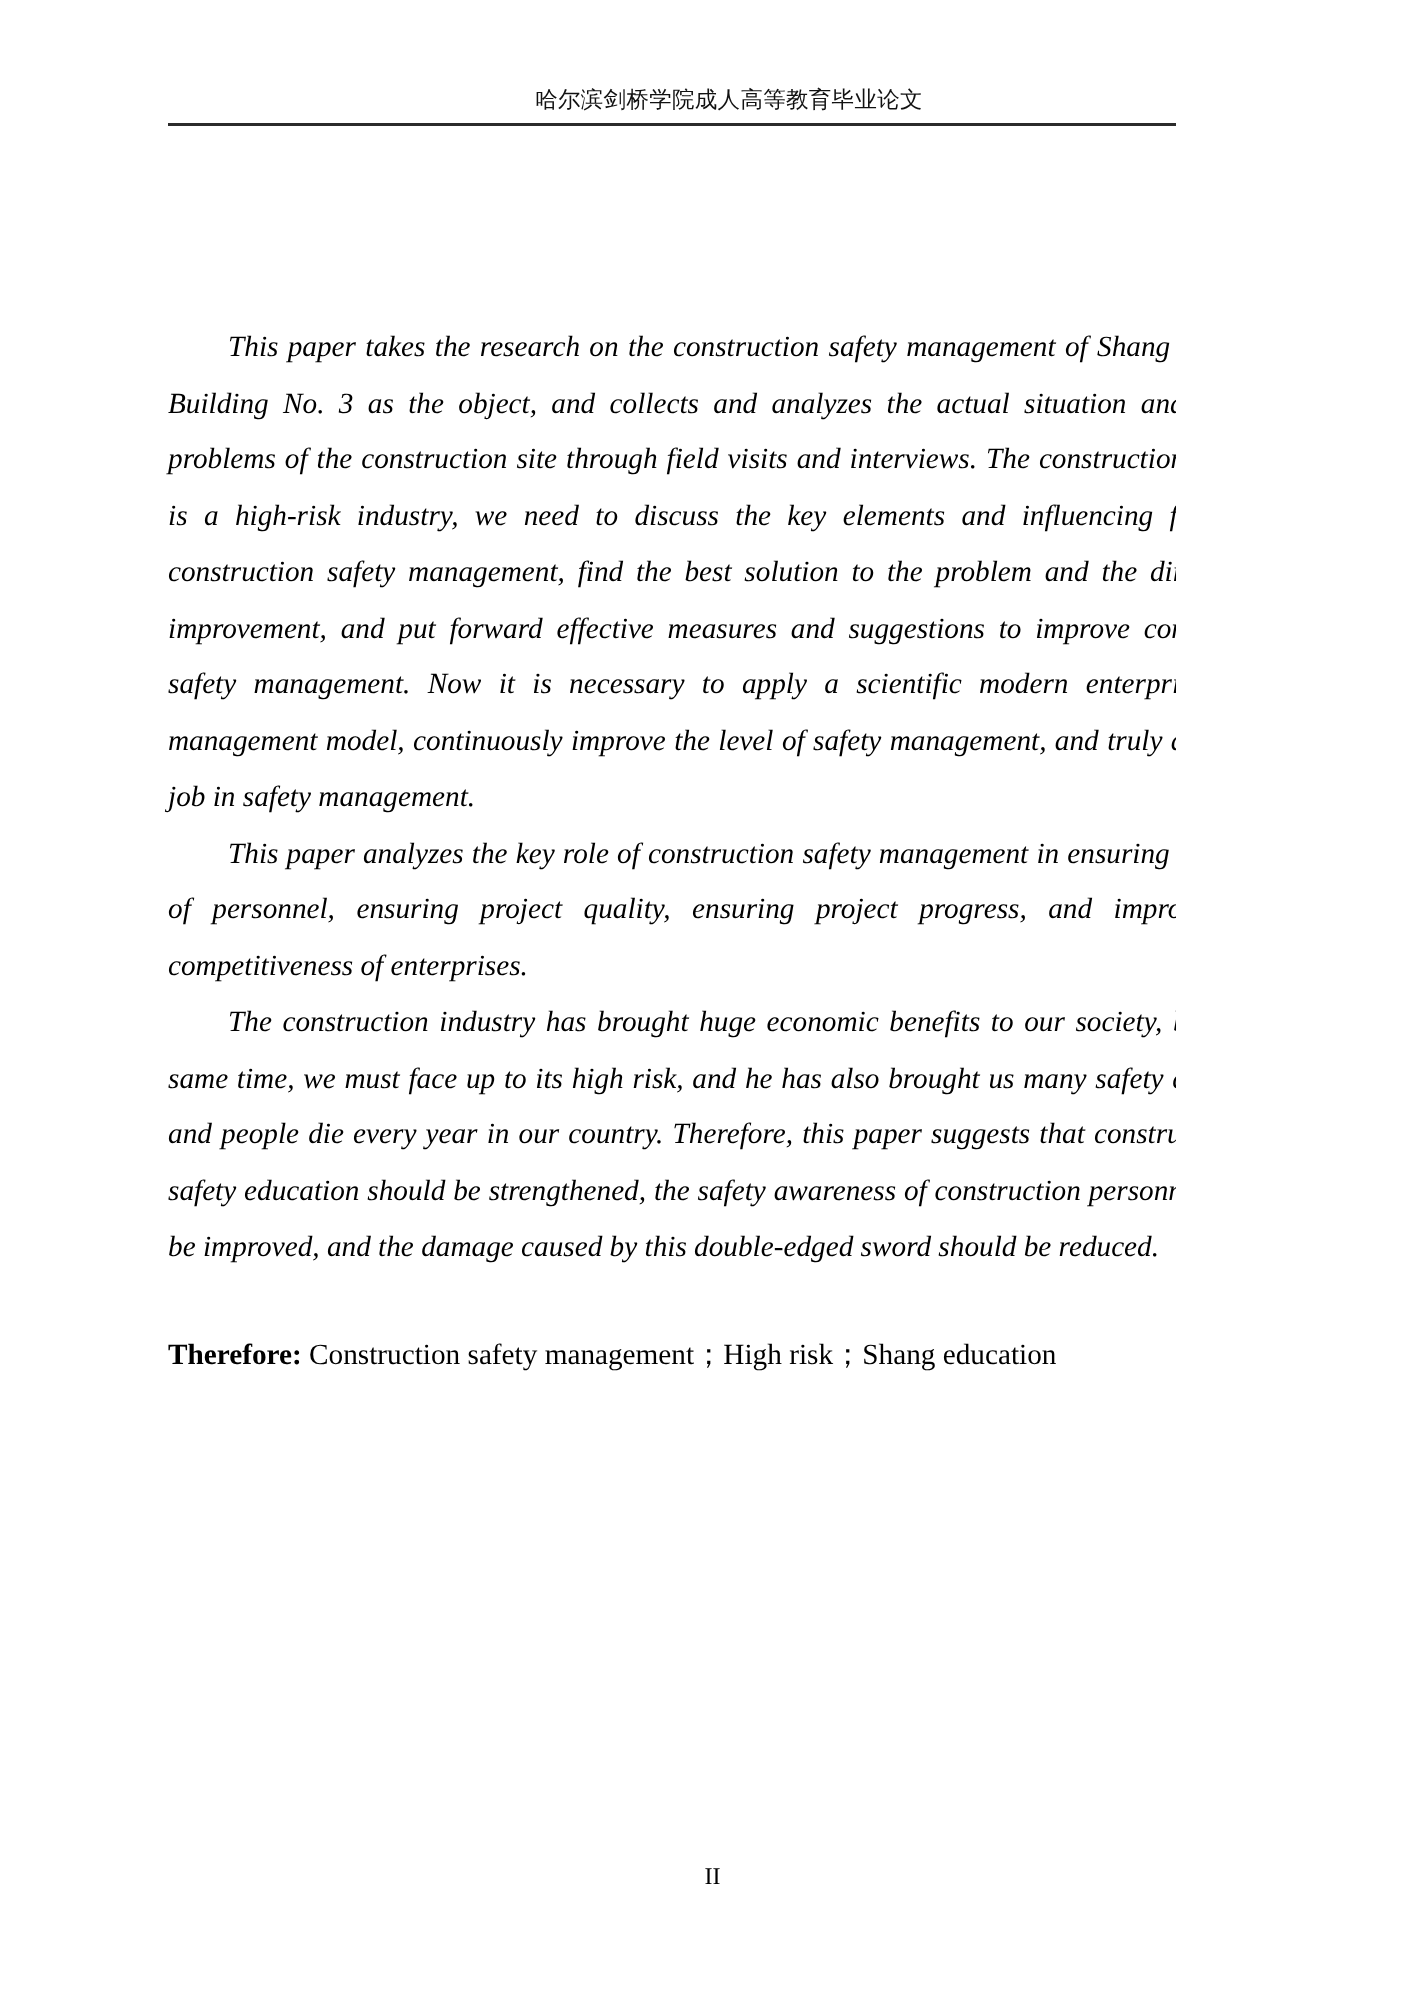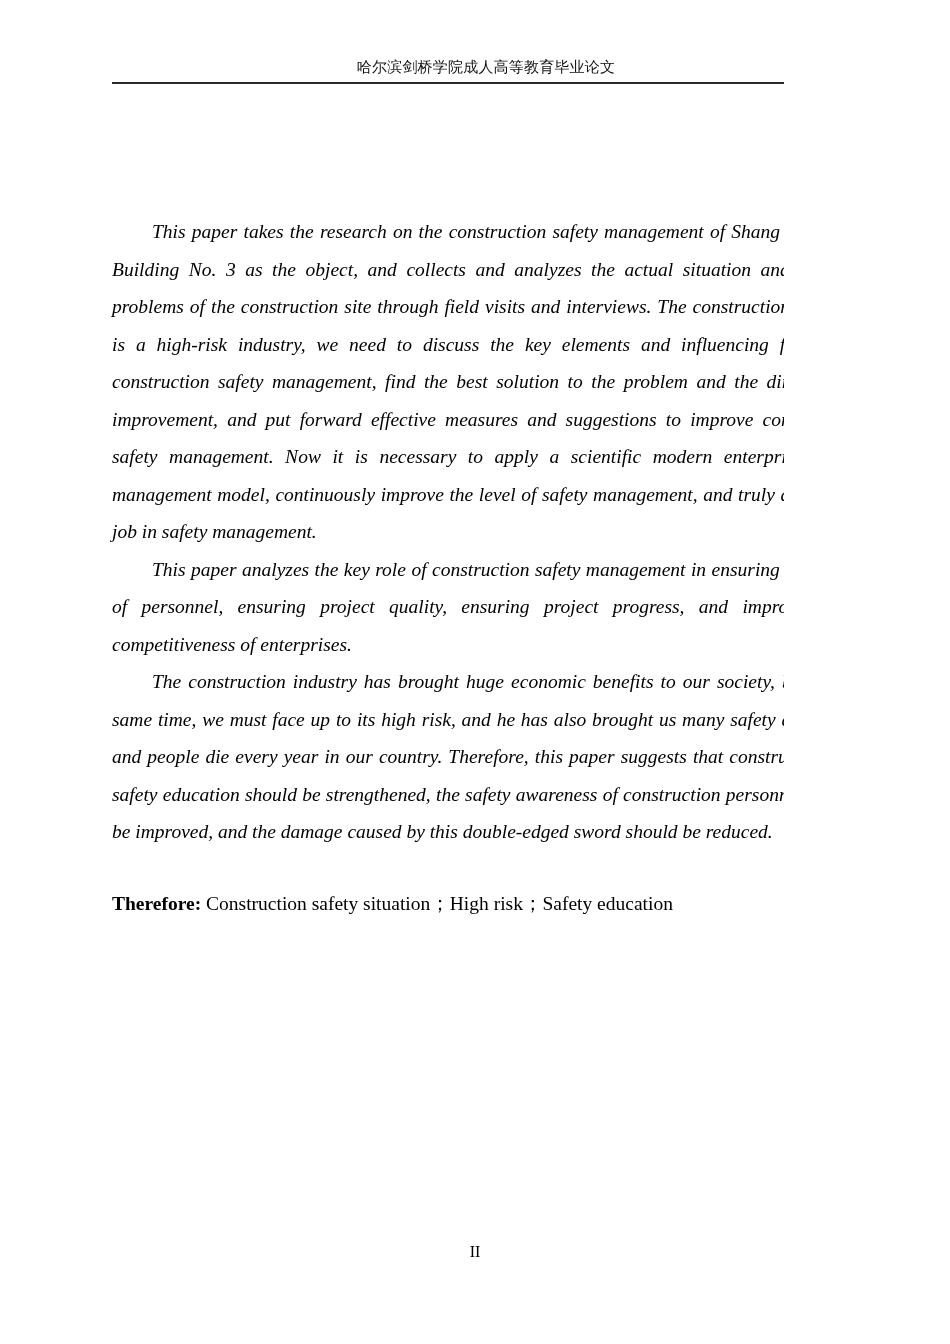--- a/index.html
+++ b/index.html
@@ -120,18 +120,18 @@
   </div>
 
 
   <div class="body-block">
     <p class="para">This paper takes the research on the construction safety management of Shang Dongting Building No. 3 as the object, and collects and analyzes the actual situation and existing problems of the construction site through field visits and interviews. The construction industry is a high-risk industry, we need to discuss the key elements and influencing factors of construction safety management, find the best solution to the problem and the direction of improvement, and put forward effective measures and suggestions to improve construction safety management. Now it is necessary to apply a scientific modern enterprise safety management model, continuously improve the level of safety management, and truly do a good job in safety management.</p>
     <p class="para">This paper analyzes the key role of construction safety management in ensuring the safety of personnel, ensuring project quality, ensuring project progress, and improving the competitiveness of enterprises.</p>
     <p class="para">The construction industry has brought huge economic benefits to our society, but at the same time, we must face up to its high risk, and he has also brought us many safety accidents, and people die every year in our country. Therefore, this paper suggests that construction site safety education should be strengthened, the safety awareness of construction personnel should be improved, and the damage caused by this double-edged sword should be reduced.</p>
   </div>
 
   <div class="keywords-line">
-    <span class="keywords-label">Therefore:</span><span class="keywords-value"> Construction safety situation；High risk；Safety education</span>
+    <span class="keywords-label">Therefore:</span><span class="keywords-value"> Construction safety management；High risk；Shang education</span>
   </div>
 
   <div class="page-number">II</div>
 
 </div>
 
 </body></html>

